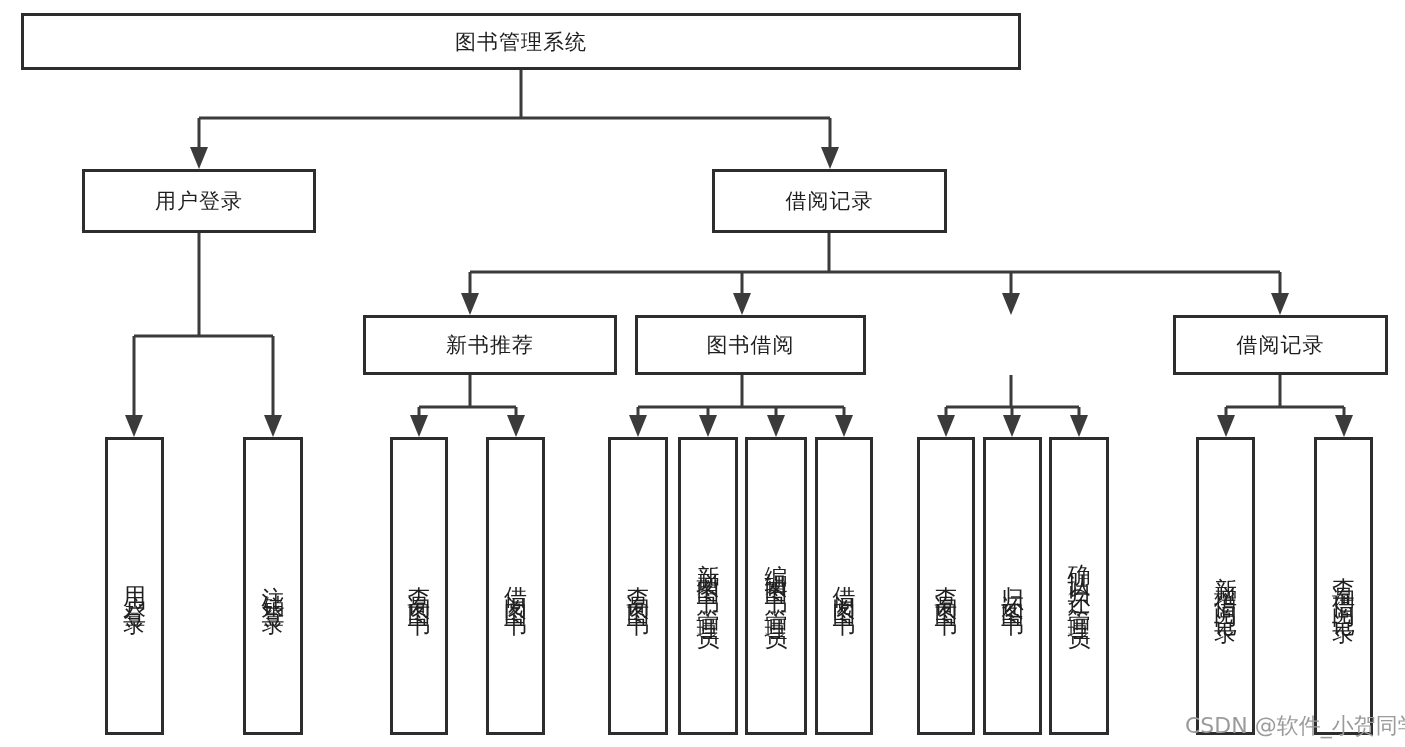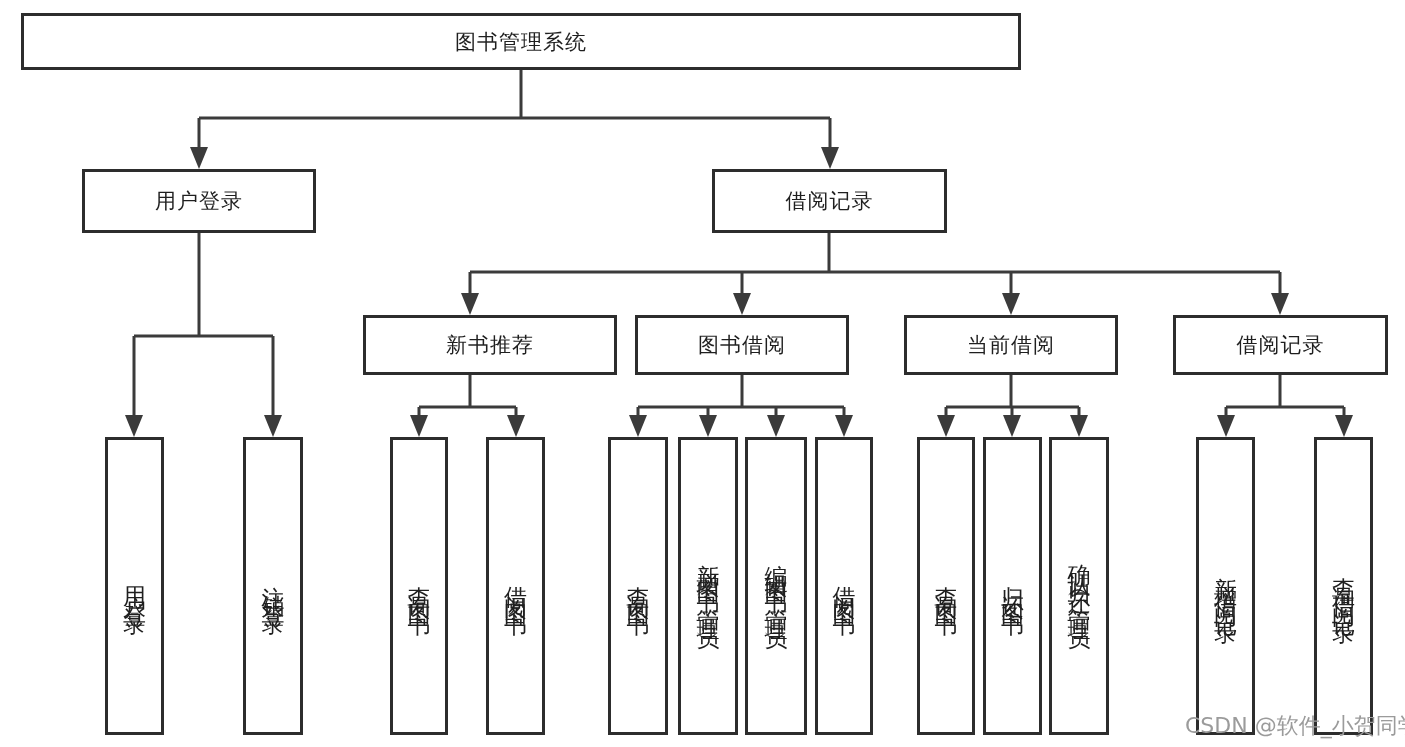--- a/index.html
+++ b/index.html
@@ -119,25 +119,22 @@
   <div class="box" style="left:82px;top:169px;width:234px;height:64px">
     <span class="hlabel">用户登录</span>
   </div>
   <div class="box" style="left:712px;top:169px;width:235px;height:64px">
     <span class="hlabel">借阅记录</span>
   </div>
 
   <div class="box" style="left:363px;top:315px;width:254px;height:60px">
     <span class="hlabel">新书推荐</span>
   </div>
-  <div class="box" style="left:635px;top:315px;width:214px;height:60px">
+  <div class="box" style="left:635px;top:315px;width:231px;height:60px">
     <span class="hlabel">图书借阅</span>
-  </div>
-  <div class="box" style="left:904px;top:315px;width:214px;height:60px">
-    <span class="hlabel">当前借阅</span>
   </div>
   <div class="box" style="left:1173px;top:315px;width:215px;height:60px">
     <span class="hlabel">借阅记录</span>
   </div>
 
   <div class="box" style="left:105px;top:437px;width:59px;height:298px">
     <span class="vtext">用户登录</span>
   </div>
   <div class="box" style="left:243px;top:437px;width:60px;height:298px">
     <span class="vtext">注销登录</span>

